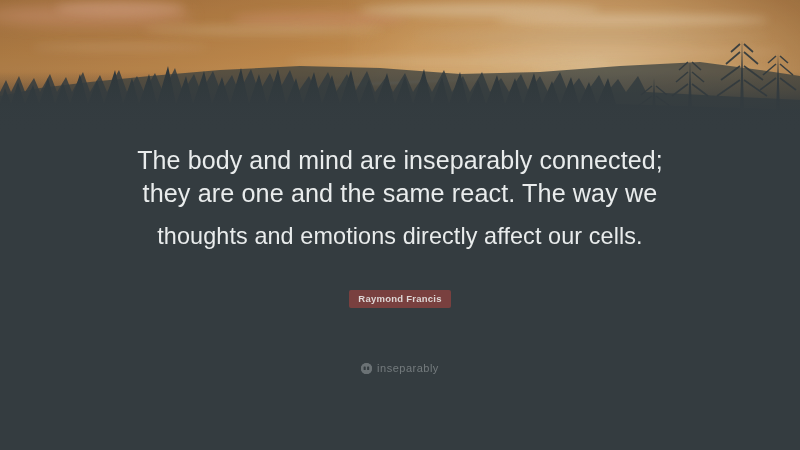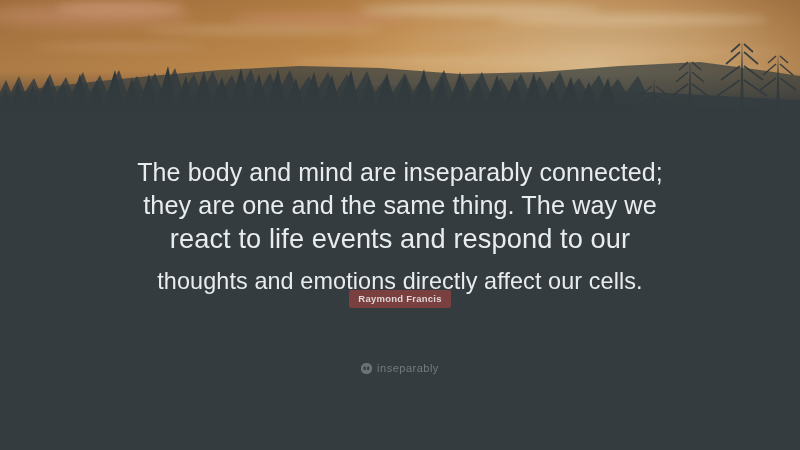--- a/index.html
+++ b/index.html
@@ -130,21 +130,21 @@
 
   
   .band-scrim {
     position:absolute; inset:0;
     background:rgba(46,54,58,0.12);
   }
 
   
   .quote-block {
     position:absolute;
-    left:130px; top:156px;
+    left:130px; top:144px;
     width:540px;
     text-align:center;
   }
 
   .quote-line {
     display:block;
     color:#e9ecec;
     font-weight:300;
     letter-spacing:0.1px;
     white-space:nowrap;
@@ -279,22 +279,21 @@
         M0,118 C90,110 170,116 250,113 C330,110 400,118 470,115
         C545,112 620,108 690,112 C740,115 775,112 800,114 L800,132 L0,132 Z"></path>
     </svg>
 
     <div class="band-scrim"></div>
     <div class="band-fade"></div>
   </div>
 
   <div class="quote-block">
     <span class="quote-line ql-0">The body and mind are inseparably connected;</span>
-    <span class="quote-line ql-1">they are one and the same thing. The way we</span>
-    <span class="quote-line ql-2">react to life events and respond to our</span>
+    <span class="quote-line ql-1">they are one and the same react. The way we</span>
     <span class="quote-line ql-3">thoughts and emotions directly affect our cells.</span>
   </div>
 
   <div class="author-wrap">
     <span class="author-badge">Raymond Francis</span>
   </div>
 
   <div class="watermark">
     <span class="wm-logo">
       <svg width="11" height="11" viewBox="0 0 11 11" aria-hidden="true">

